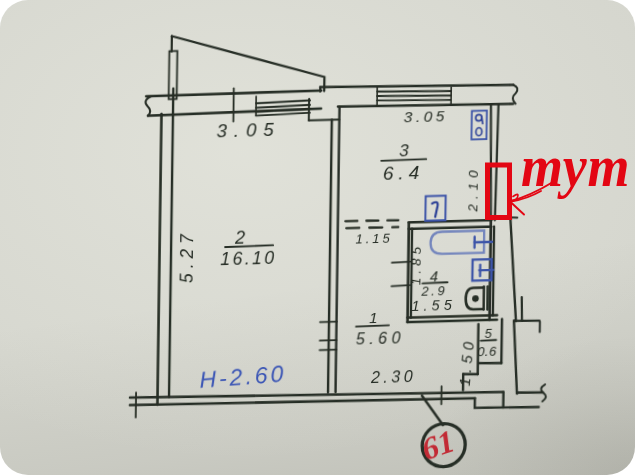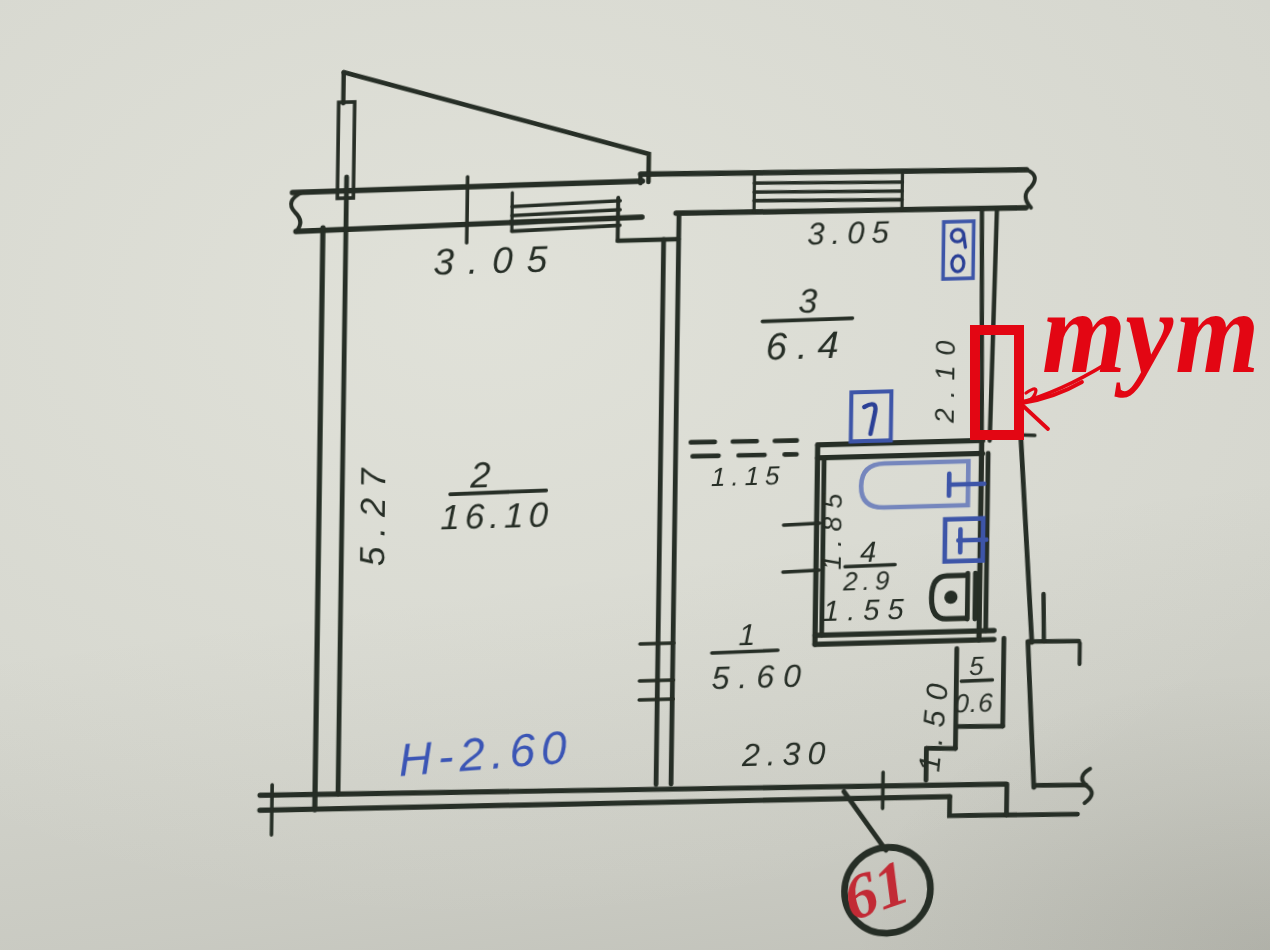--- a/index.html
+++ b/index.html
@@ -3,20 +3,21 @@
 <meta charset="utf-8">
 <style>
 html,body{margin:0;padding:0;}
 body{width:635px;height:475px;overflow:hidden;font-family:"Liberation Sans",sans-serif;}
 #paper{position:relative;width:635px;height:475px;
 background:
  radial-gradient(ellipse 640px 430px at 38% 32%, rgba(238,239,230,0.45), rgba(238,239,230,0) 72%),
  linear-gradient(172deg, rgba(45,45,35,0) 58%, rgba(45,45,35,0.07) 85%, rgba(45,45,35,0.13) 100%),
  radial-gradient(ellipse 300px 200px at 100% 100%, rgba(45,45,35,0.10), rgba(45,45,35,0) 70%),
  #d5d6ce;
+border-radius: 28px;
 }
 svg{position:absolute;left:0;top:0;}
 text{font-family:"Liberation Sans",sans-serif;font-style:italic;fill:#262d25;}
 .rot{font-family:"Liberation Sans",sans-serif;font-style:italic;}
 </style>
 </head>
 <body>
 <div id="paper">
 <svg width="635" height="475" viewBox="0 0 635 475">
 <defs>

